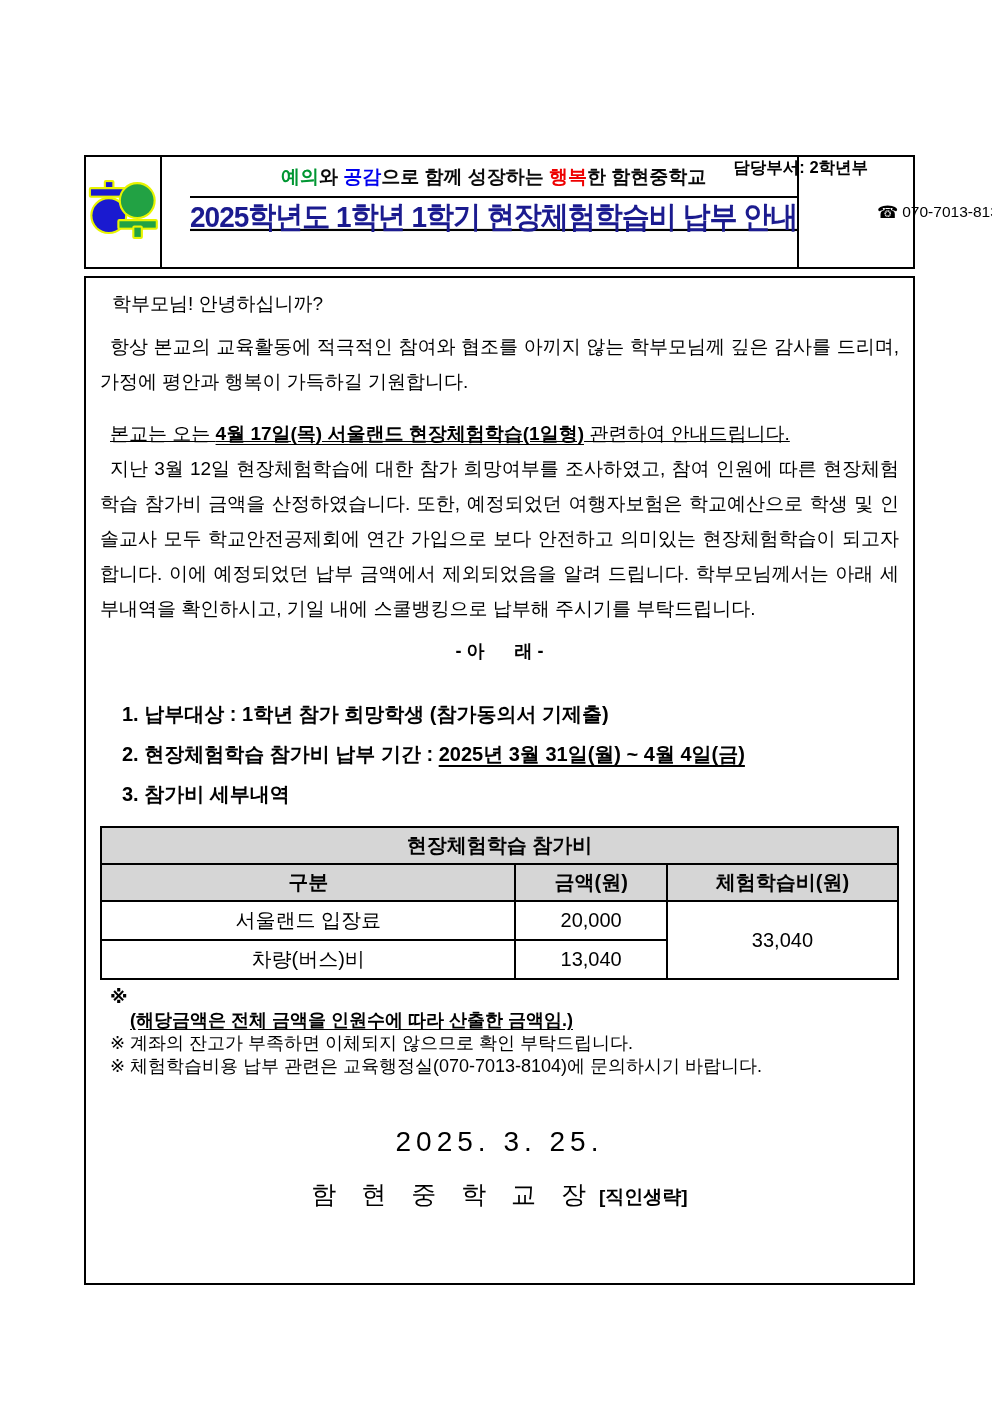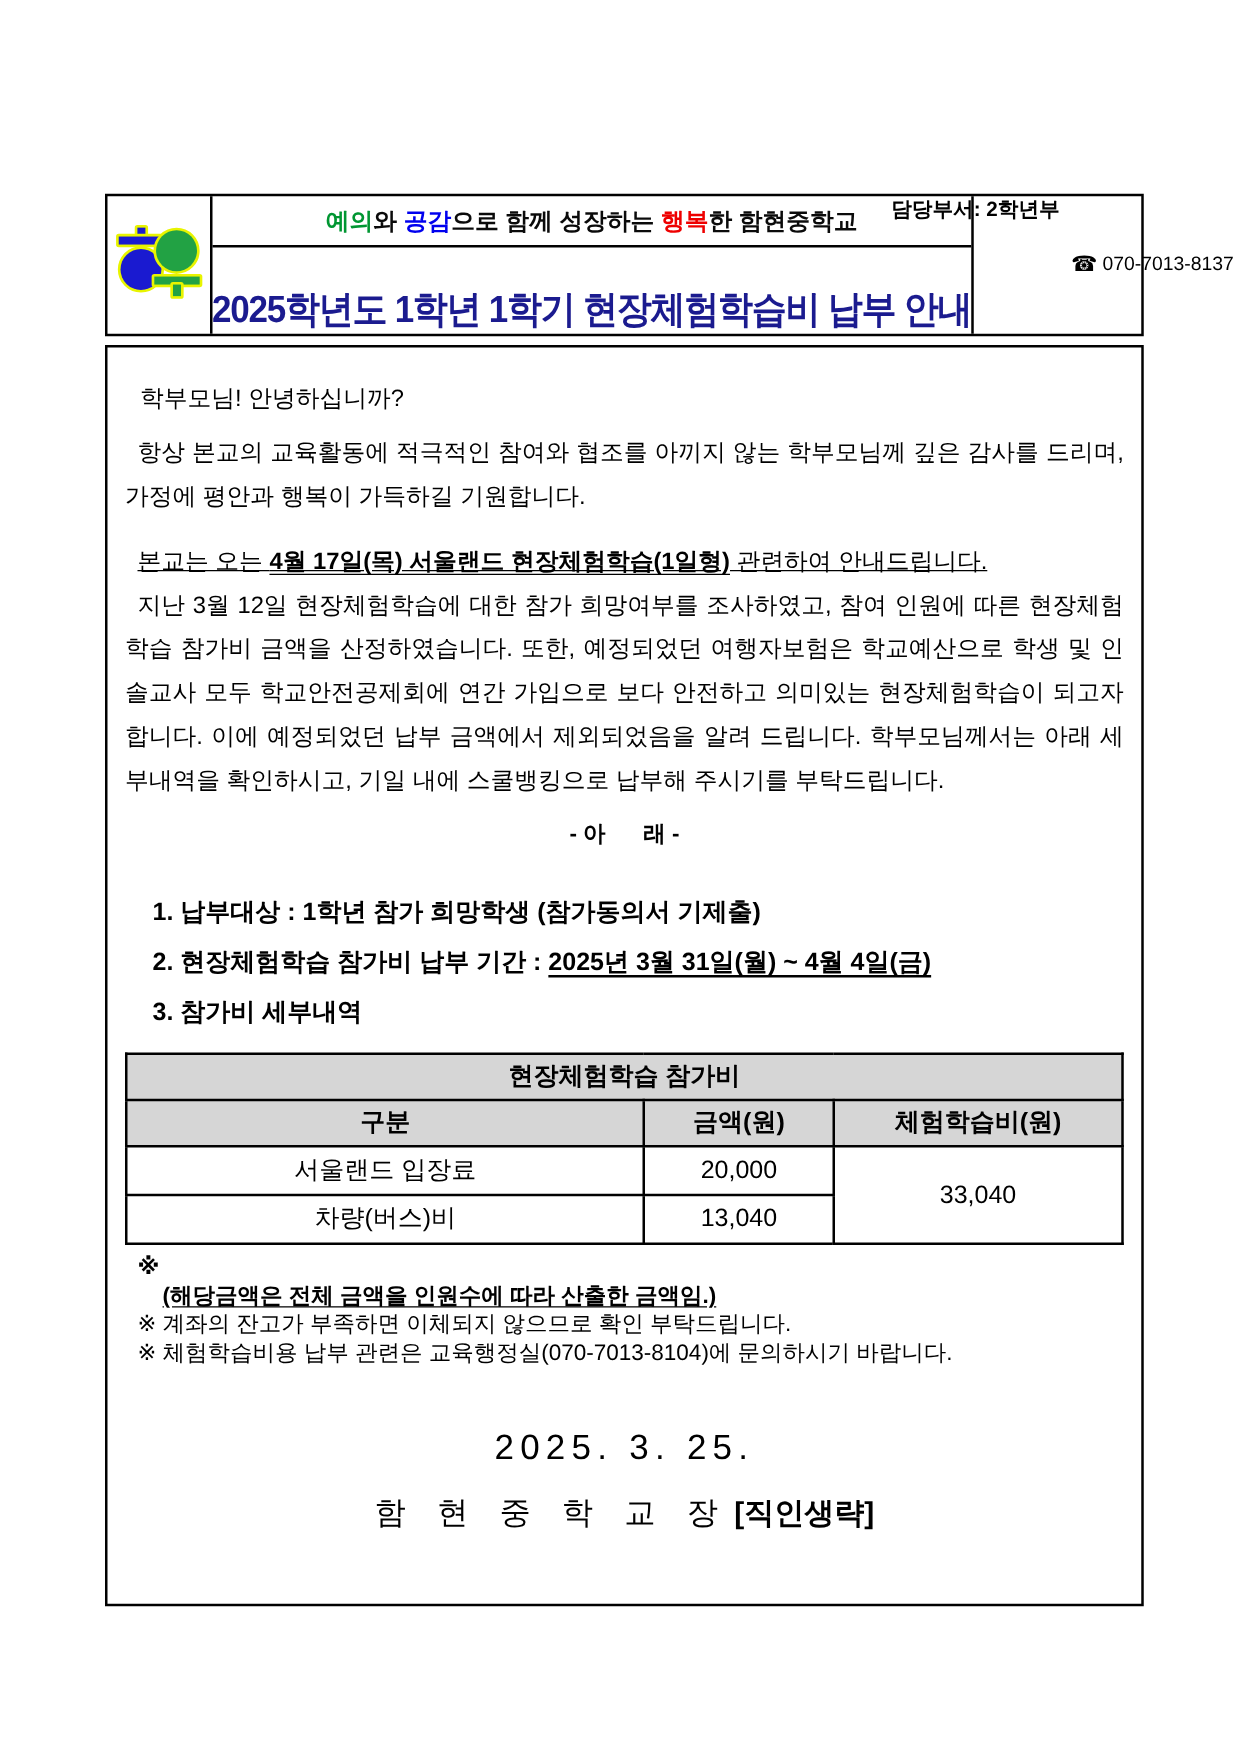--- a/index.html
+++ b/index.html
@@ -17,53 +17,53 @@
     position: absolute; left: 84px; top: 155px;
     width: 831px; height: 114px;
     border: 2px solid #000;
     display: flex;
   }
   .logo-cell {
     width: 100px; border-right: 2px solid #000;
     display: flex; align-items: center; justify-content: center;
   }
   .logo-cell svg { width: 74px; height: 68px; }
-  .mid-cell { flex: 1; display: flex; flex-direction: column; }
+  .mid-cell { flex: 1; display: flex; flex-direction: column; padding-left: 28px; }
   .slogan-row {
     height: 41px; border-bottom: 2px solid #000;
     display: flex; align-items: center; justify-content: center;
     font-size: 19px; font-weight: bold; color: #0a0a0a;
     letter-spacing: 0px; white-space: pre;
   }
   .seg-green { color: var(--slogan_green); }
   .seg-blue  { color: var(--slogan_blue); }
   .seg-red   { color: var(--slogan_red); }
   .title-row {
-    flex: 1; display: flex; align-items: flex-end; justify-content: center;
+    flex: 1; display: flex; align-items: flex-start; justify-content: center; text-decoration: underline;
   }
   .doc-title {
     font-size: 28px; font-weight: bold; color: var(--title_navy);
     letter-spacing: -1px; white-space: nowrap;
     transform: scaleY(1.08);
   }
   .contact-cell {
     width: 136px; border-left: 2px solid #000;
     display: flex; flex-direction: row; justify-content: center;
     padding-left: 8px; gap: 9px;
   }
   .dept { font-size: 16.5px; font-weight: bold; white-space: nowrap; }
   .phone { font-size: 15.5px; white-space: nowrap; display: flex; align-items: center; gap: 4px; }
   .phone .ph-icon { font-size: 17px; }
 
   
   .doc-box {
     position: absolute; left: 84px; top: 276px;
     width: 831px; height: 1009px;
     border: 2px solid #000;
-    padding: 24px 14px 0 14px;
+    padding: 8px 14px 0 14px;
     font-size: 19px; line-height: 35px;
   }
   .para { text-align: justify; text-indent: 10px; }
   .greeting { margin-bottom: 8px; text-indent: 12px; }
   .p2 { margin-top: 17px; white-space: nowrap; text-decoration: underline; }
   .bu { font-weight: bold; text-decoration: underline; text-underline-offset: 4px; }
   .u  { text-decoration: underline; text-underline-offset: 4px; }
 
   .arae {
     margin-top: 8px; height: 35px; line-height: 35px;
@@ -102,21 +102,21 @@
     margin-top: 47px; text-align: center;
     font-size: 28px; line-height: 34px; letter-spacing: 5px;
   }
   .principal-line {
     margin-top: 13px; text-align: center; line-height: 44px;
     white-space: nowrap;
   }
   .principal {
     font-size: 25px; font-weight: normal; letter-spacing: 9px;
   }
-  .seal { font-size: 24px; font-weight: bold; letter-spacing: 0; margin-left: 4px; }
+  .seal { font-size: 19px; font-weight: bold; letter-spacing: 0; margin-left: 4px; }
 </style>
 </head>
 <body>
 
 <div class="page">
 
   <div class="header-box">
     <div class="logo-cell">
       <svg viewBox="0 0 104 92">
         <g stroke="#e8f400" stroke-width="6" stroke-linejoin="round" paint-order="stroke">

